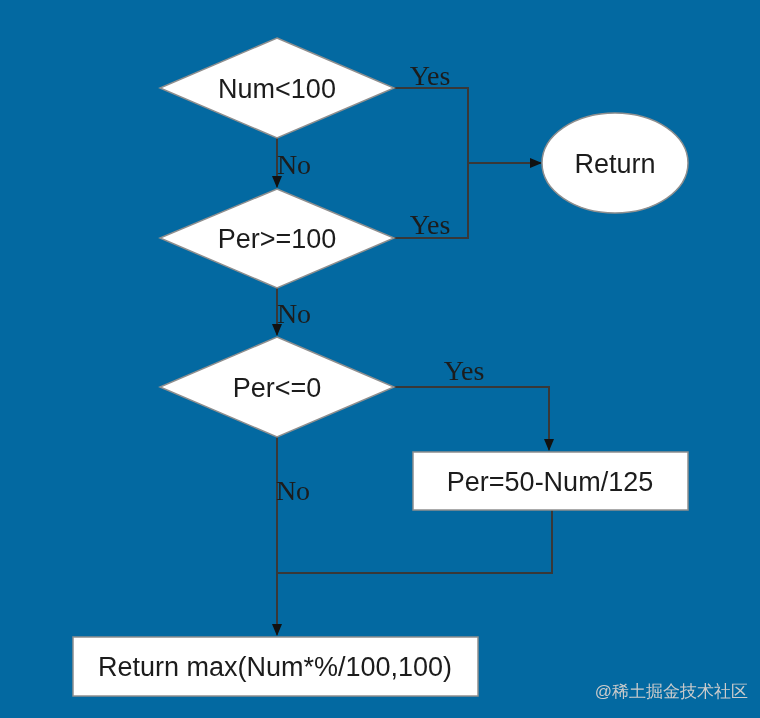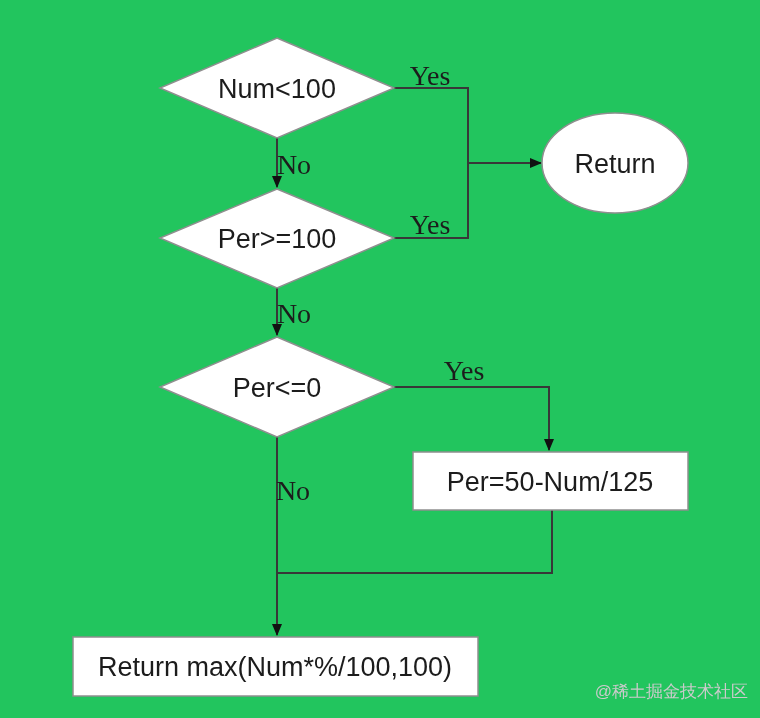--- a/index.html
+++ b/index.html
@@ -4,21 +4,21 @@
 <style>
   html, body {
     margin: 0;
     padding: 0;
     background: #ffffff;
   }
   .stage {
     position: relative;
     width: 760px;
     height: 718px;
-    background: #22c55e;
+    background: #0369a1;
     overflow: hidden;
     font-family: "Liberation Sans", sans-serif;
   }
   svg { display: block; }
 
   .connector {
     fill: none;
     stroke: #383838;
     stroke-width: 2;
   }

